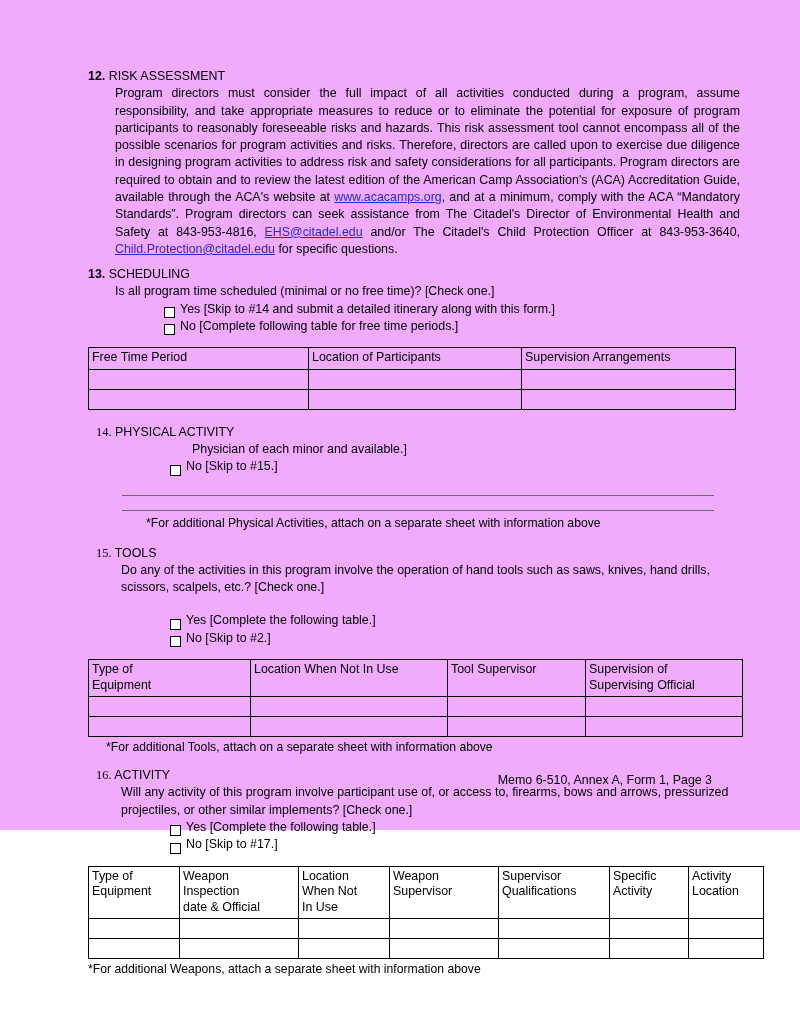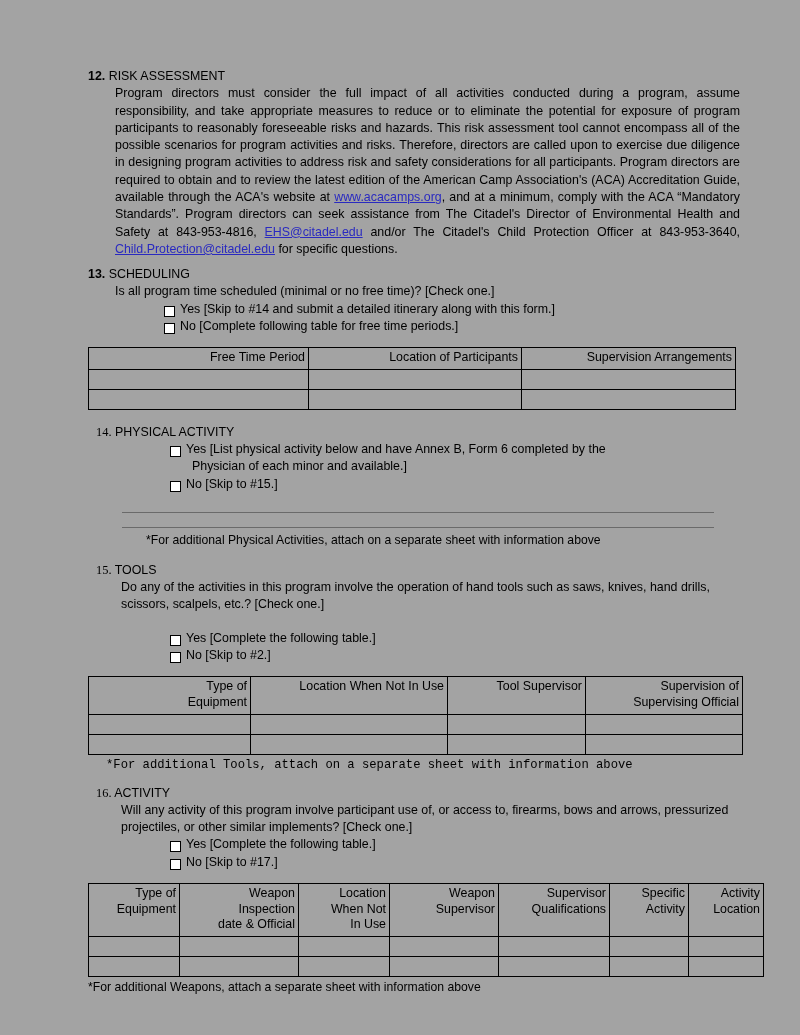--- a/index.html
+++ b/index.html
@@ -11,24 +11,24 @@
   body {
     width: 800px;
     height: 1035px;
     font-family: "Liberation Sans", sans-serif;
     color: #000000;
     -webkit-font-smoothing: antialiased;
   }
   .page {
     position: relative;
     width: 800px;
-    height: 1035px;
+    height: 830px;
     box-sizing: border-box;
     padding: 68px 60px 0 88px;
-    background: #a3a3a3;
+    background: #f0abfc;
   }
 
   
   .sec {
     margin: 0 0 0 0;
   }
   .sec-head {
     font-size: 12.4px;
     line-height: 17.2px;
     margin-left: 0;
@@ -61,21 +61,21 @@
     color: #2a2ac0;
     text-decoration: underline;
   }
 
   
   .cb-row {
     font-size: 12.4px;
     line-height: 17.3px;
     margin-left: 76px;
     display: flex;
-    align-items: center;
+    align-items: flex-end;
   }
   .cbox {
     display: inline-block;
     width: 9px;
     height: 9px;
     border: 1.4px solid #000;
     background: #fff;
     margin-top: 3.5px;
     margin-right: 5px;
     flex: 0 0 auto;
@@ -94,35 +94,34 @@
   table.form-tbl {
     border-collapse: collapse;
     width: 626px;
     margin-left: 0;
     table-layout: fixed;
   }
   table.form-tbl td {
     border: 1.1px solid #000;
     font-size: 12.4px;
     line-height: 15.6px;
-    text-align: right;
+    text-align: left;
     vertical-align: top;
     padding: 2px 3px 3px 3px;
   }
   table.form-tbl td.blank {
     height: 14px;
   }
   .tbl-note {
     font-size: 12.2px;
     line-height: 16px;
     margin-top: 2px;
   }
   .tbl-note.ind {
     margin-left: 18px;
-    font-family: Liberation Mono, monospace;
   }
   .tbl-note.ind2 {
     margin-left: 0px;
   }
 
   
   .writein {
     margin-left: 34px;
     width: 592px;
   }
@@ -207,24 +206,20 @@
     </tbody>
       </table>
   </div>
 
   <div class="sp-14"></div>
 
   <div class="sec">
     <div class="sec-head" style="margin-left:8px">
       <span class="sec-num-reg">14.</span>
       <span class="sec-title">PHYSICAL ACTIVITY</span>
-    </div>
-    <div class="cb-row" style="margin-left:82px">
-      <span class="cbox"></span>
-      <span class="cb-label">Yes [List physical activity below and have Annex B, Form 6 completed by the</span>
     </div>
     <div class="cb-sub" style="margin-left:104px">Physician of each minor and available.]</div>
     <div class="cb-row" style="margin-left:82px">
       <span class="cbox"></span>
       <span class="cb-label">No [Skip to #15.]</span>
     </div>
 
     <div class="writein">
       <div class="gap1"></div>
       <hr>
@@ -336,14 +331,15 @@
         <td class="blank"></td>
         <td class="blank"></td>
         <td class="blank"></td>
         <td class="blank"></td>
       </tr>
     </tbody>
       </table>
     <div class="tbl-note ind2">*For additional Weapons, attach a separate sheet with information above</div>
   </div>
 
+  <div class="footer">Memo 6-510, Annex A, Form 1, Page 3</div>
 
 </div>
 
 </body></html>

